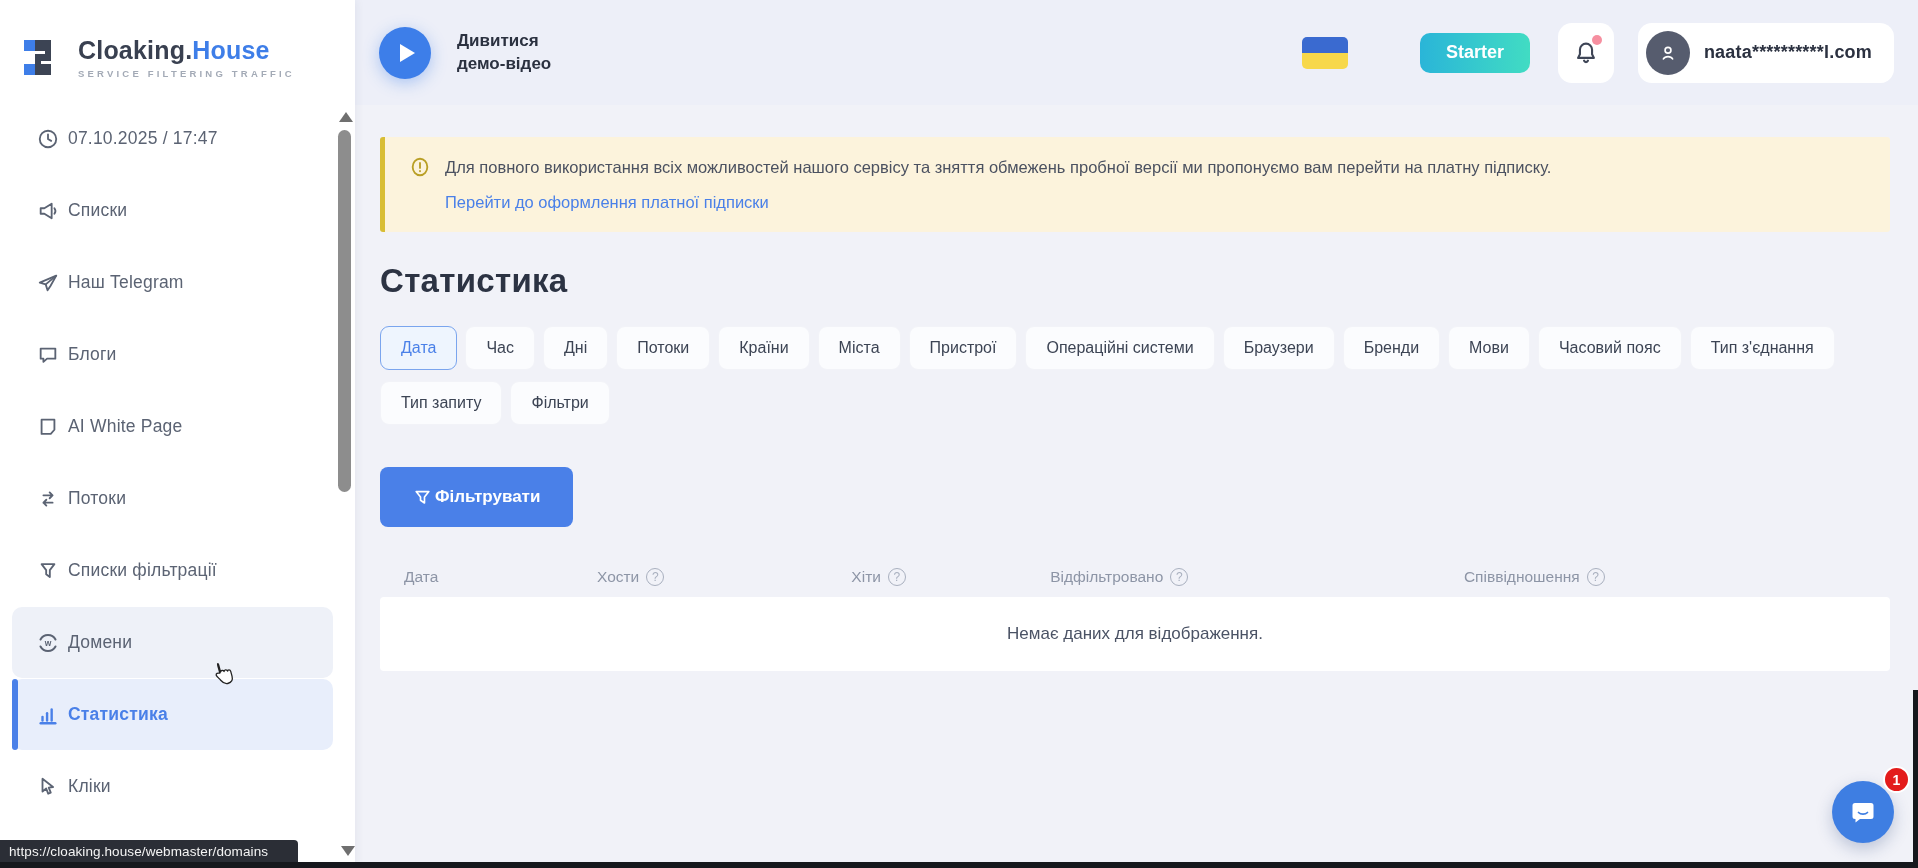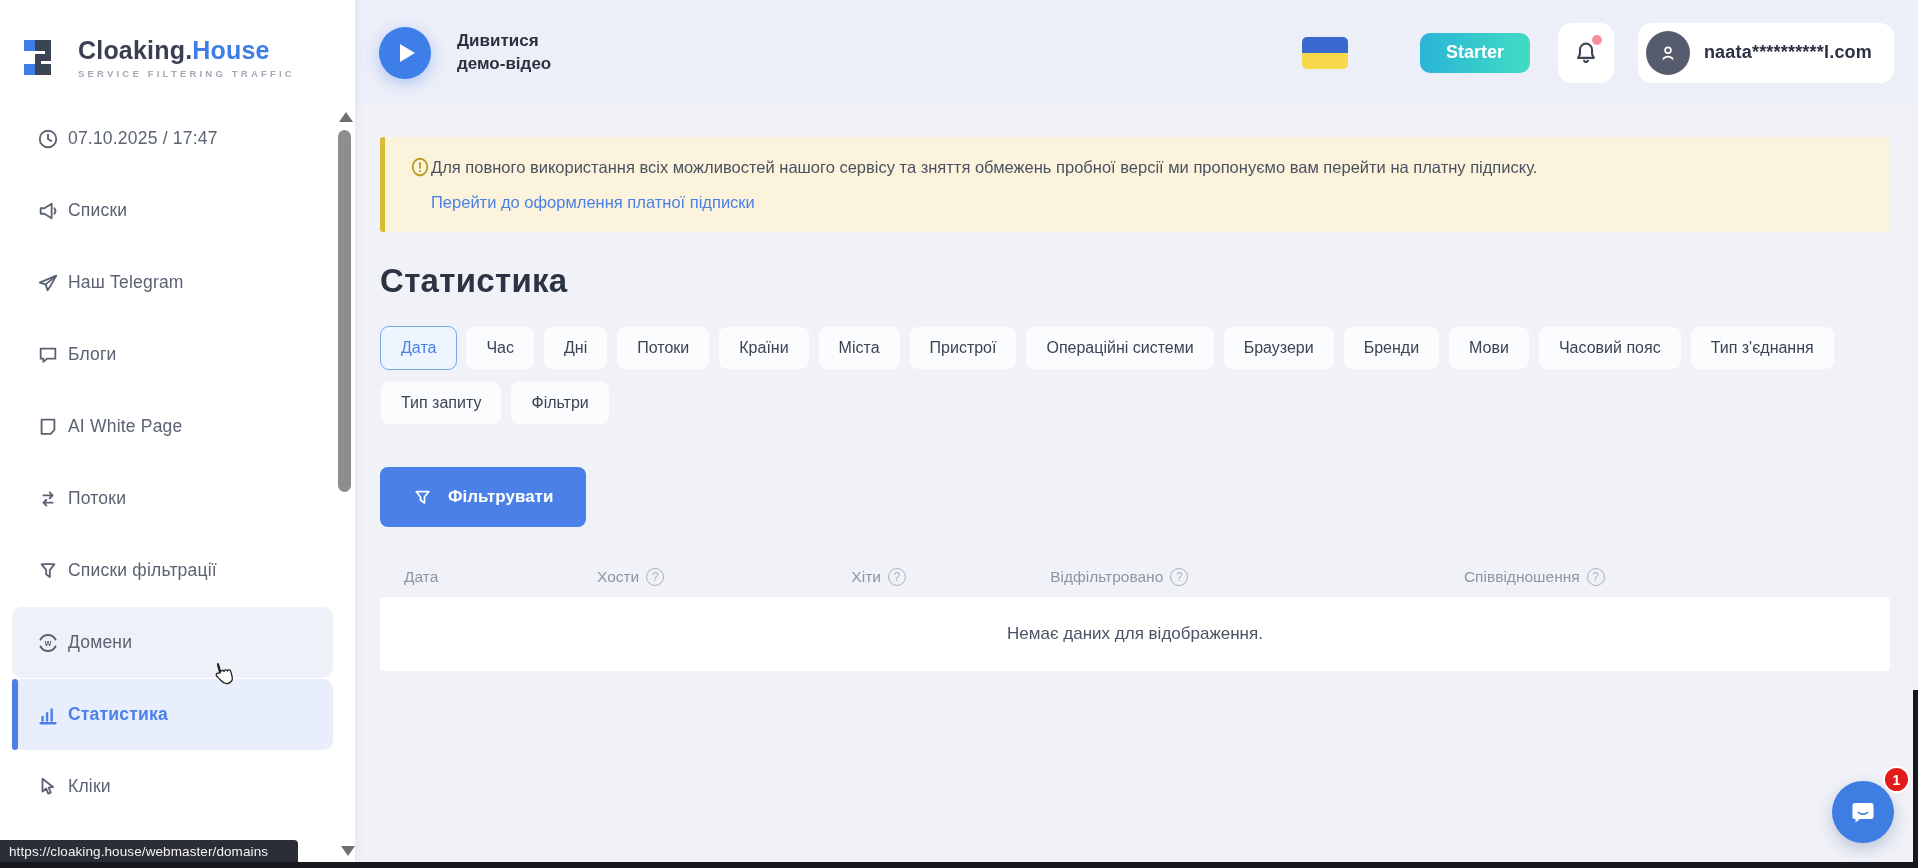--- a/index.html
+++ b/index.html
@@ -51,34 +51,34 @@
   .user-pill { height:60px; background:#fff; border-radius:14px; margin-left:24px; display:flex; align-items:center;
     padding:0 22px 0 8px; cursor:pointer; }
   .avatar { width:44px; height:44px; border-radius:50%; background:#565c6e; display:flex; align-items:center; justify-content:center; }
   .user-email { margin-left:14px; font-size:18px; font-weight:700; color:#2b3140; letter-spacing:.2px; }
 
   
   .content { position:absolute; left:355px; top:105px; right:0; padding:32px 28px 0 25px; }
 
   .banner { position:relative; background:#fcf3dc; border-left:5px solid #d8bd34; border-radius:3px;
     padding:19px 26px 20px 24px; display:flex; }
-  .banner-text-wrap { }
+  .banner-text-wrap { margin-left:14px; }
   .banner-text { font-size:16.5px; color:#4b5160; line-height:1.35; max-width:1390px; }
   .banner-link { display:inline-block; margin-top:15px; font-size:16.5px; color:#4a80e8; text-decoration:none; cursor:pointer; }
 
   .page-title { margin-top:30px; font-size:33px; font-weight:800; color:#2c3343; letter-spacing:.3px; }
 
   .chips { margin-top:26px; display:flex; flex-wrap:wrap; gap:11px 8px; max-width:1480px; }
   .chip { height:44px; display:flex; align-items:center; padding:0 20px; border-radius:9px; background:#fbfcfe;
     border:1px solid #f2f3f8; font-size:16px; color:#3c4454; cursor:pointer; white-space:nowrap; }
   .chip.selected { background:#eef5fe; border:1px solid #7aa5ee; color:#4a80e8; }
 
   .action-row { margin-top:42px; display:flex; gap:25px; }
   .btn { height:60px; border:none; border-radius:8px; font-size:17px; font-family:inherit; cursor:pointer;
-    display:flex; align-items:center; gap:16px; }
+    display:flex; align-items:center; gap:3px; }
   .btn-filter { background:#4a80e8; color:#fff; padding:0 33px; font-weight:600; }
   .btn-refresh { background:#ffffff; color:#2f3542; padding:0 38px; font-weight:600; }
 
   .thead { margin-top:30px; display:grid; grid-template-columns:13.2% 17.4% 13.6% 28.3% 27.5%;
     padding:0 24px; height:40px; align-items:center; }
   .th { display:flex; align-items:center; gap:7px; font-size:15.5px; color:#8d95a6; }
   .help { width:18px; height:18px; border-radius:50%; border:1.5px solid #a9b0bf; color:#a9b0bf; font-size:12px;
     display:flex; align-items:center; justify-content:center; cursor:pointer; flex:0 0 18px; }
   .empty-card { background:#fff; border-radius:4px; height:74px; display:flex; align-items:center; justify-content:center; }
   .empty-text { font-size:17px; color:#4b5365; }

